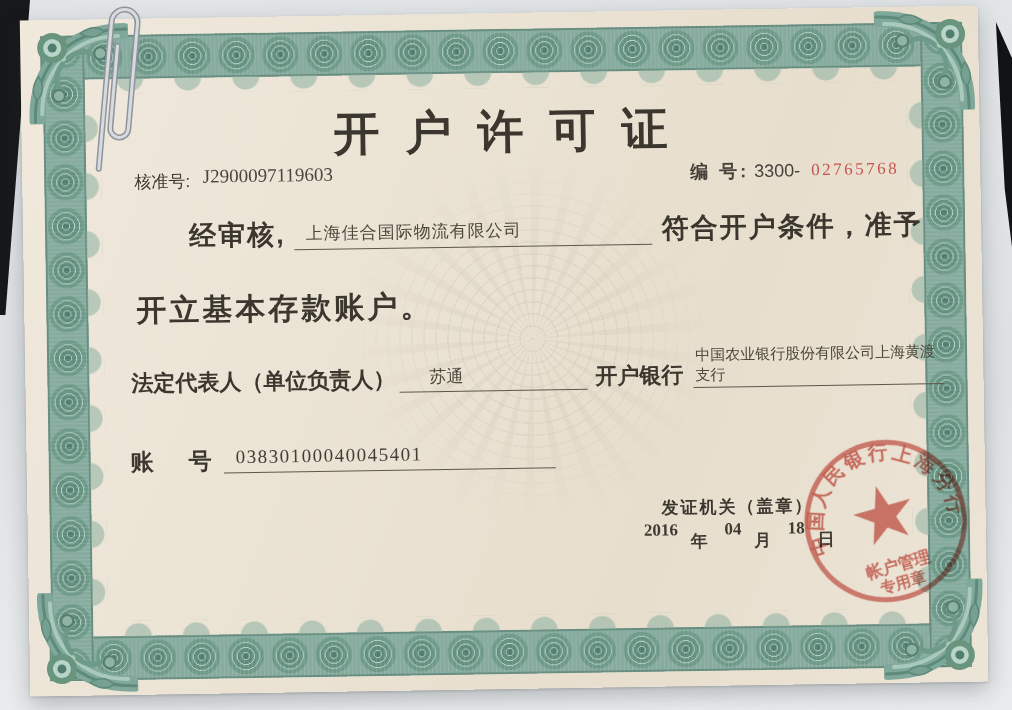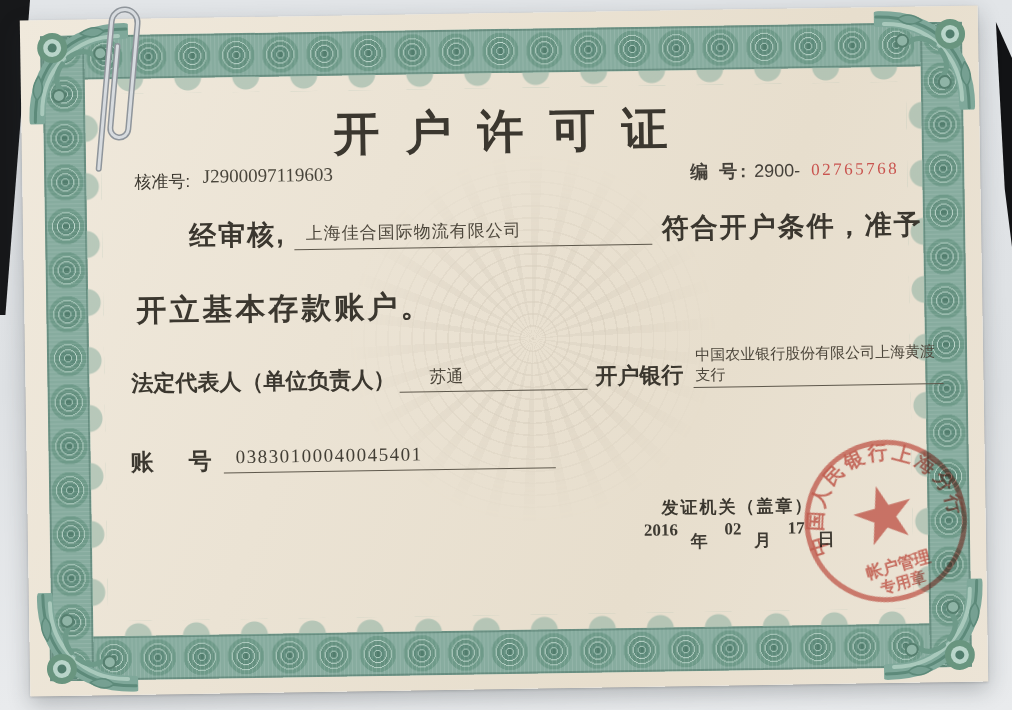--- a/index.html
+++ b/index.html
@@ -200,21 +200,21 @@
 
   <div class="txt title">开户许可证</div>
 
   <div class="txt approval">
     <span class="lbl">核准号:</span>
     <span class="val serif">J2900097119603</span>
   </div>
 
   <div class="txt serialrow">
     <span class="lbl">编 号:</span>
-    <span>2900-</span>
+    <span>3300-</span>
     <span class="red serif">02765768</span>
   </div>
 
   <div class="txt line1">
     <span class="big">经审核,</span>
     <span class="field f-company">
       <span class="serif">上海佳合国际物流有限公司</span>
     </span>
     <span class="big">符合开户条件，准予</span>
   </div>
@@ -237,23 +237,23 @@
     <span class="field f-acct">
       <span class="serif">03830100040045401</span>
     </span>
   </div>
 
   <div class="txt issuer">发证机关（盖章）</div>
 
   <div class="txt dateline">
     <span class="num">2016</span>
     <span class="unit">年</span>
-    <span class="num">02</span>
+    <span class="num">04</span>
     <span class="unit">月</span>
-    <span class="num">17</span>
+    <span class="num">18</span>
     <span class="unit">日</span>
   </div>
 
   <svg class="seal" viewBox="0 0 170 170">
     <defs>
       <path id="sealArc" d="M 26,106 A 62,62 0 1 1 144,106" fill="none"></path>
     </defs>
     <circle cx="85" cy="85" r="76" fill="none" stroke="#cd564c" stroke-width="5" opacity="0.8"></circle>
     <path d="M85,50 L91.8,70.7 L113.5,70.7 L95.9,83.6 L102.6,104.3 L85,91.5 L67.4,104.3 L74.1,83.6 L56.5,70.7 L78.2,70.7 Z" fill="#cd564c" opacity="0.85"></path>
     <text font-size="19" fill="#cd564c" font-weight="bold" letter-spacing="3" opacity="0.9">

